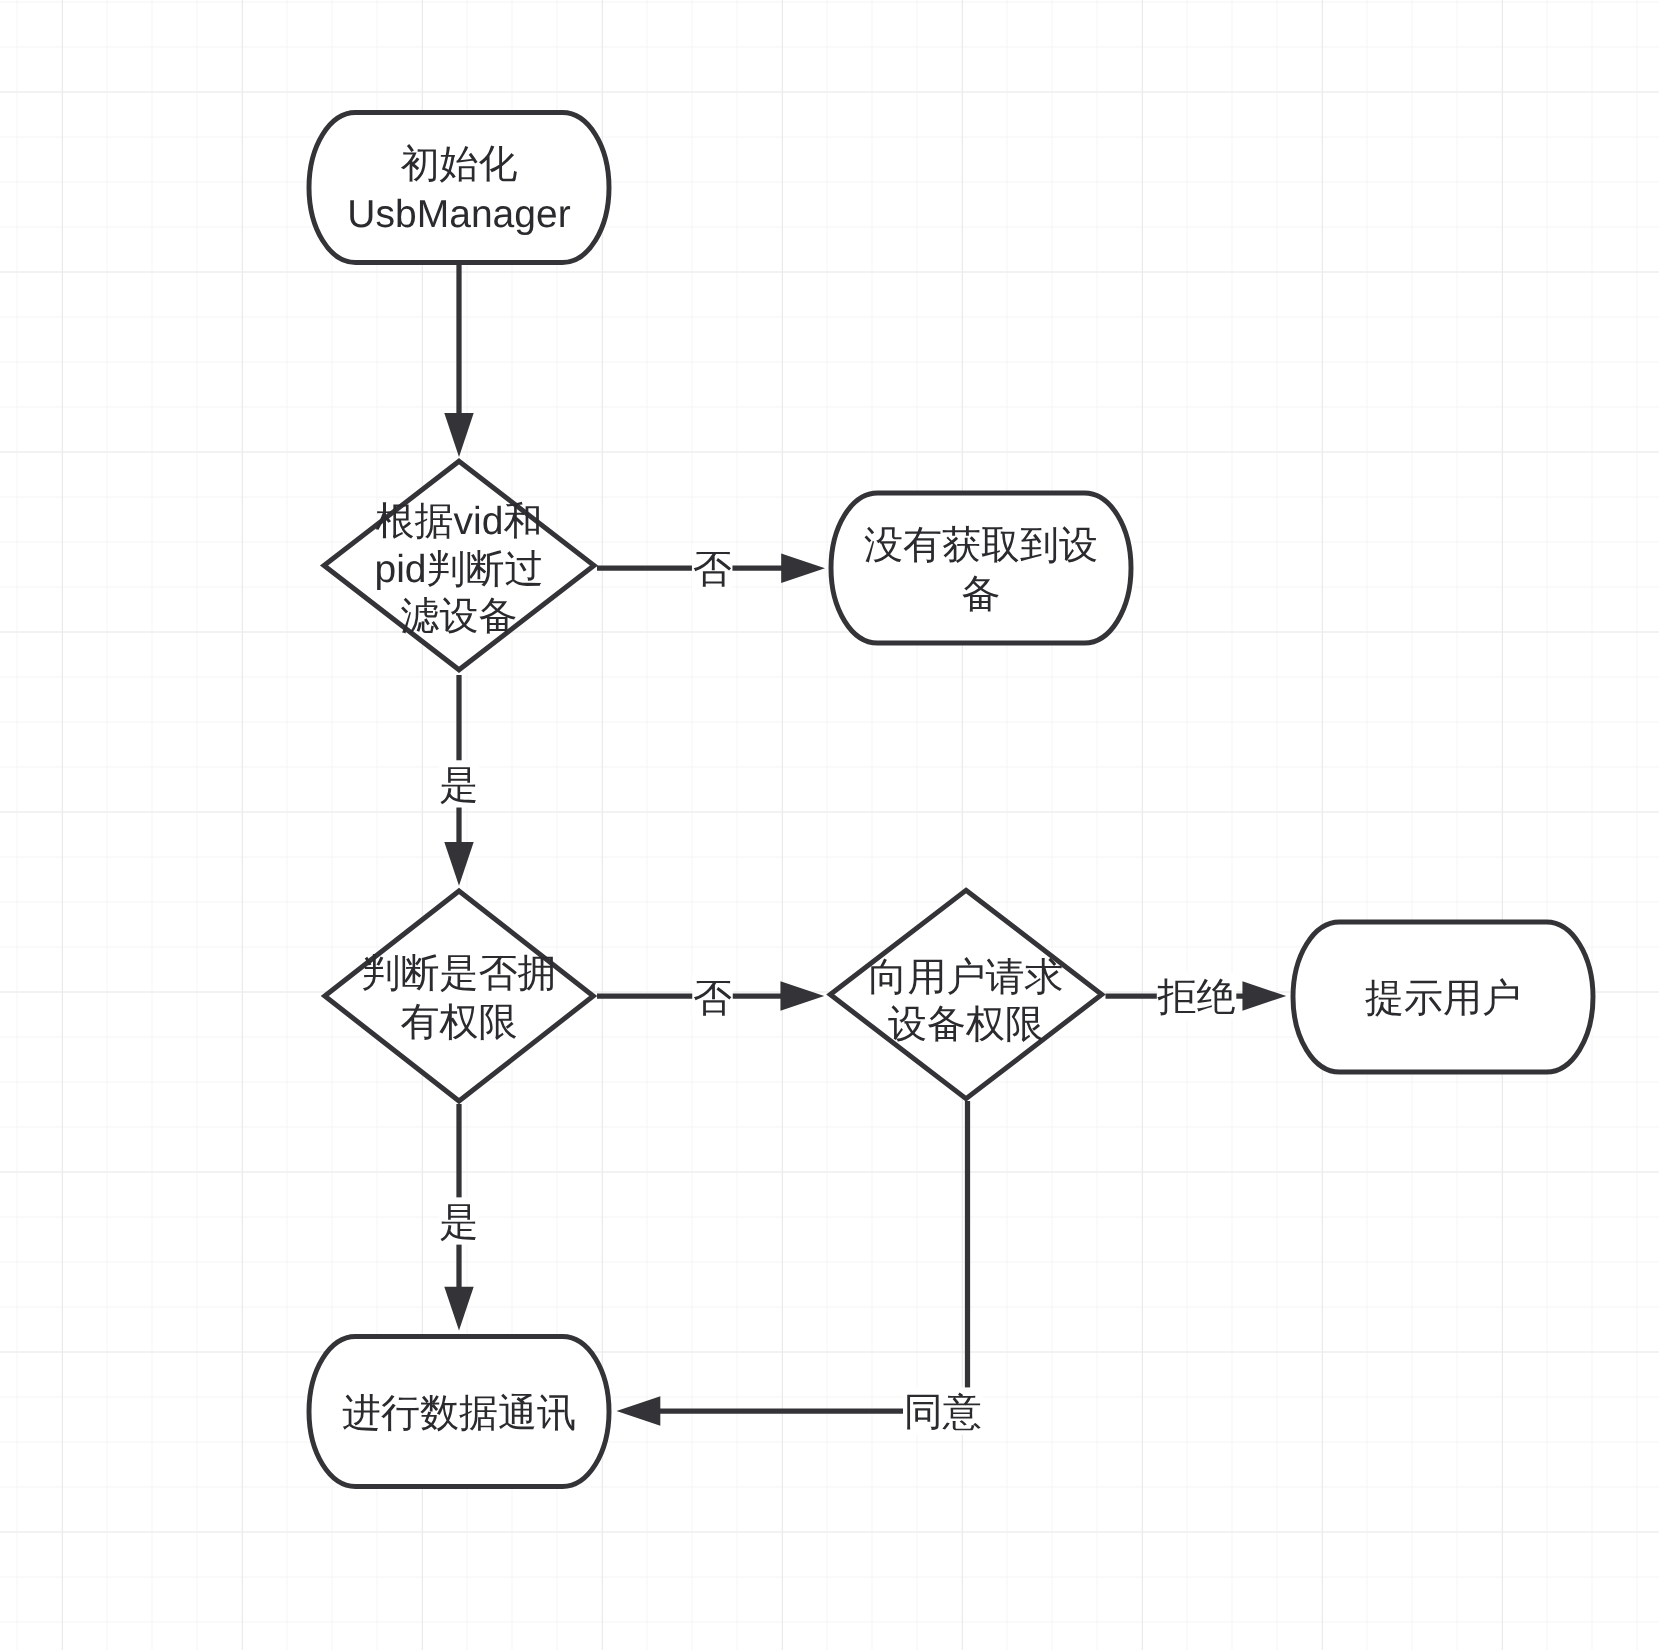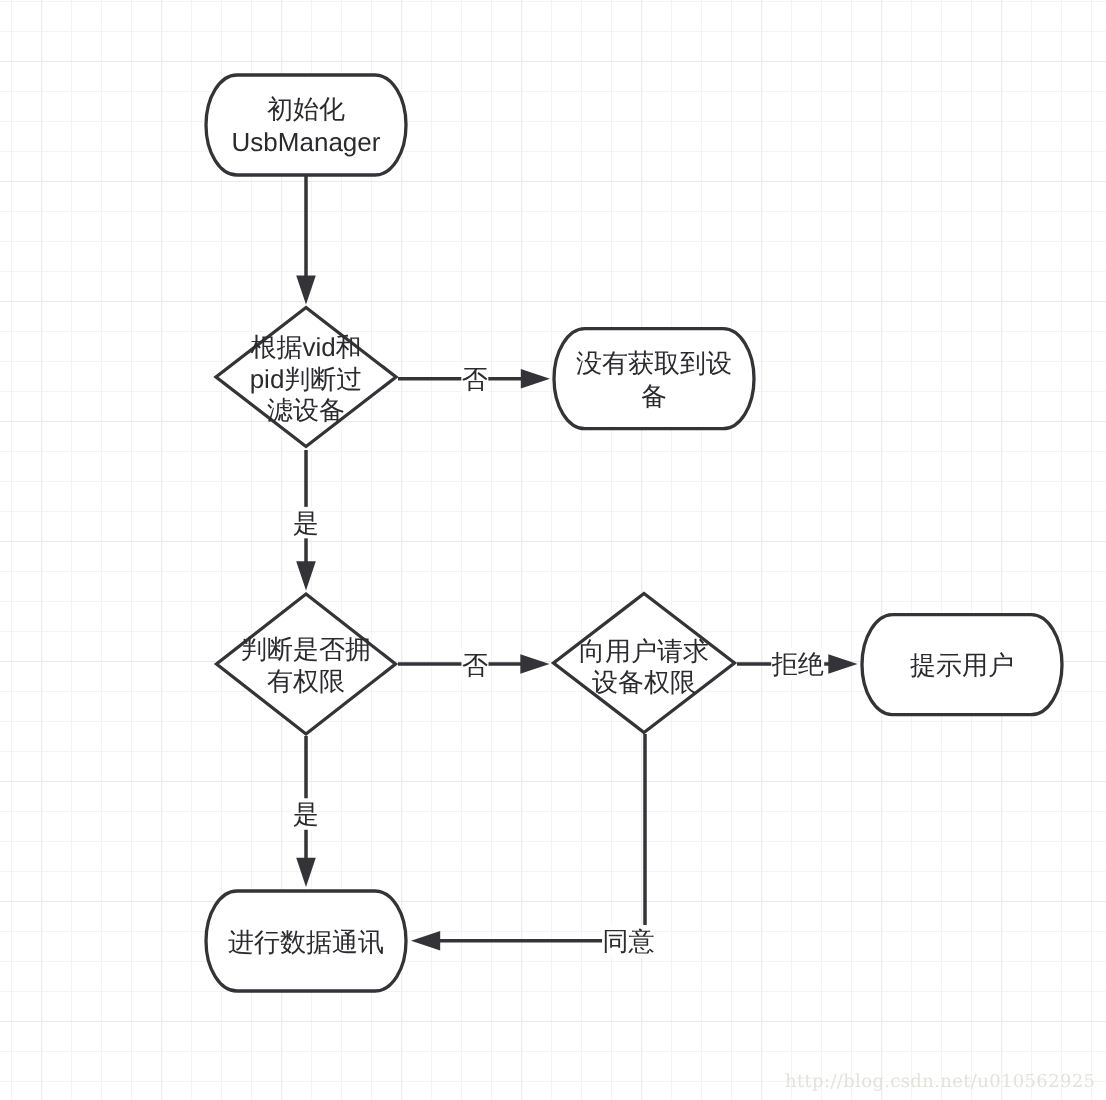--- a/index.html
+++ b/index.html
@@ -123,14 +123,13 @@
         <g>
           <rect class="labelbg" x="771.2" y="648.25" width="53" height="31.5" style="fill: rgb(255, 255, 255);"></rect>
           <text class="edgelabel" x="797.7" y="673.4" style="fill: rgb(43, 43, 47);">拒绝</text>
         </g>
         <g>
           <rect class="labelbg" x="602" y="924.95" width="53" height="31.5" style="fill: rgb(255, 255, 255);"></rect>
           <text class="edgelabel" x="628.5" y="950.1" style="fill: rgb(43, 43, 47);">同意</text>
         </g>
       </g>
   </svg>
-  <div class="watermark" style="left: 784.5px; top: 1070.5px; color: rgb(225, 228, 219);">http://blog.csdn.net/u010562925</div>
 </div>
 
 </body></html>

